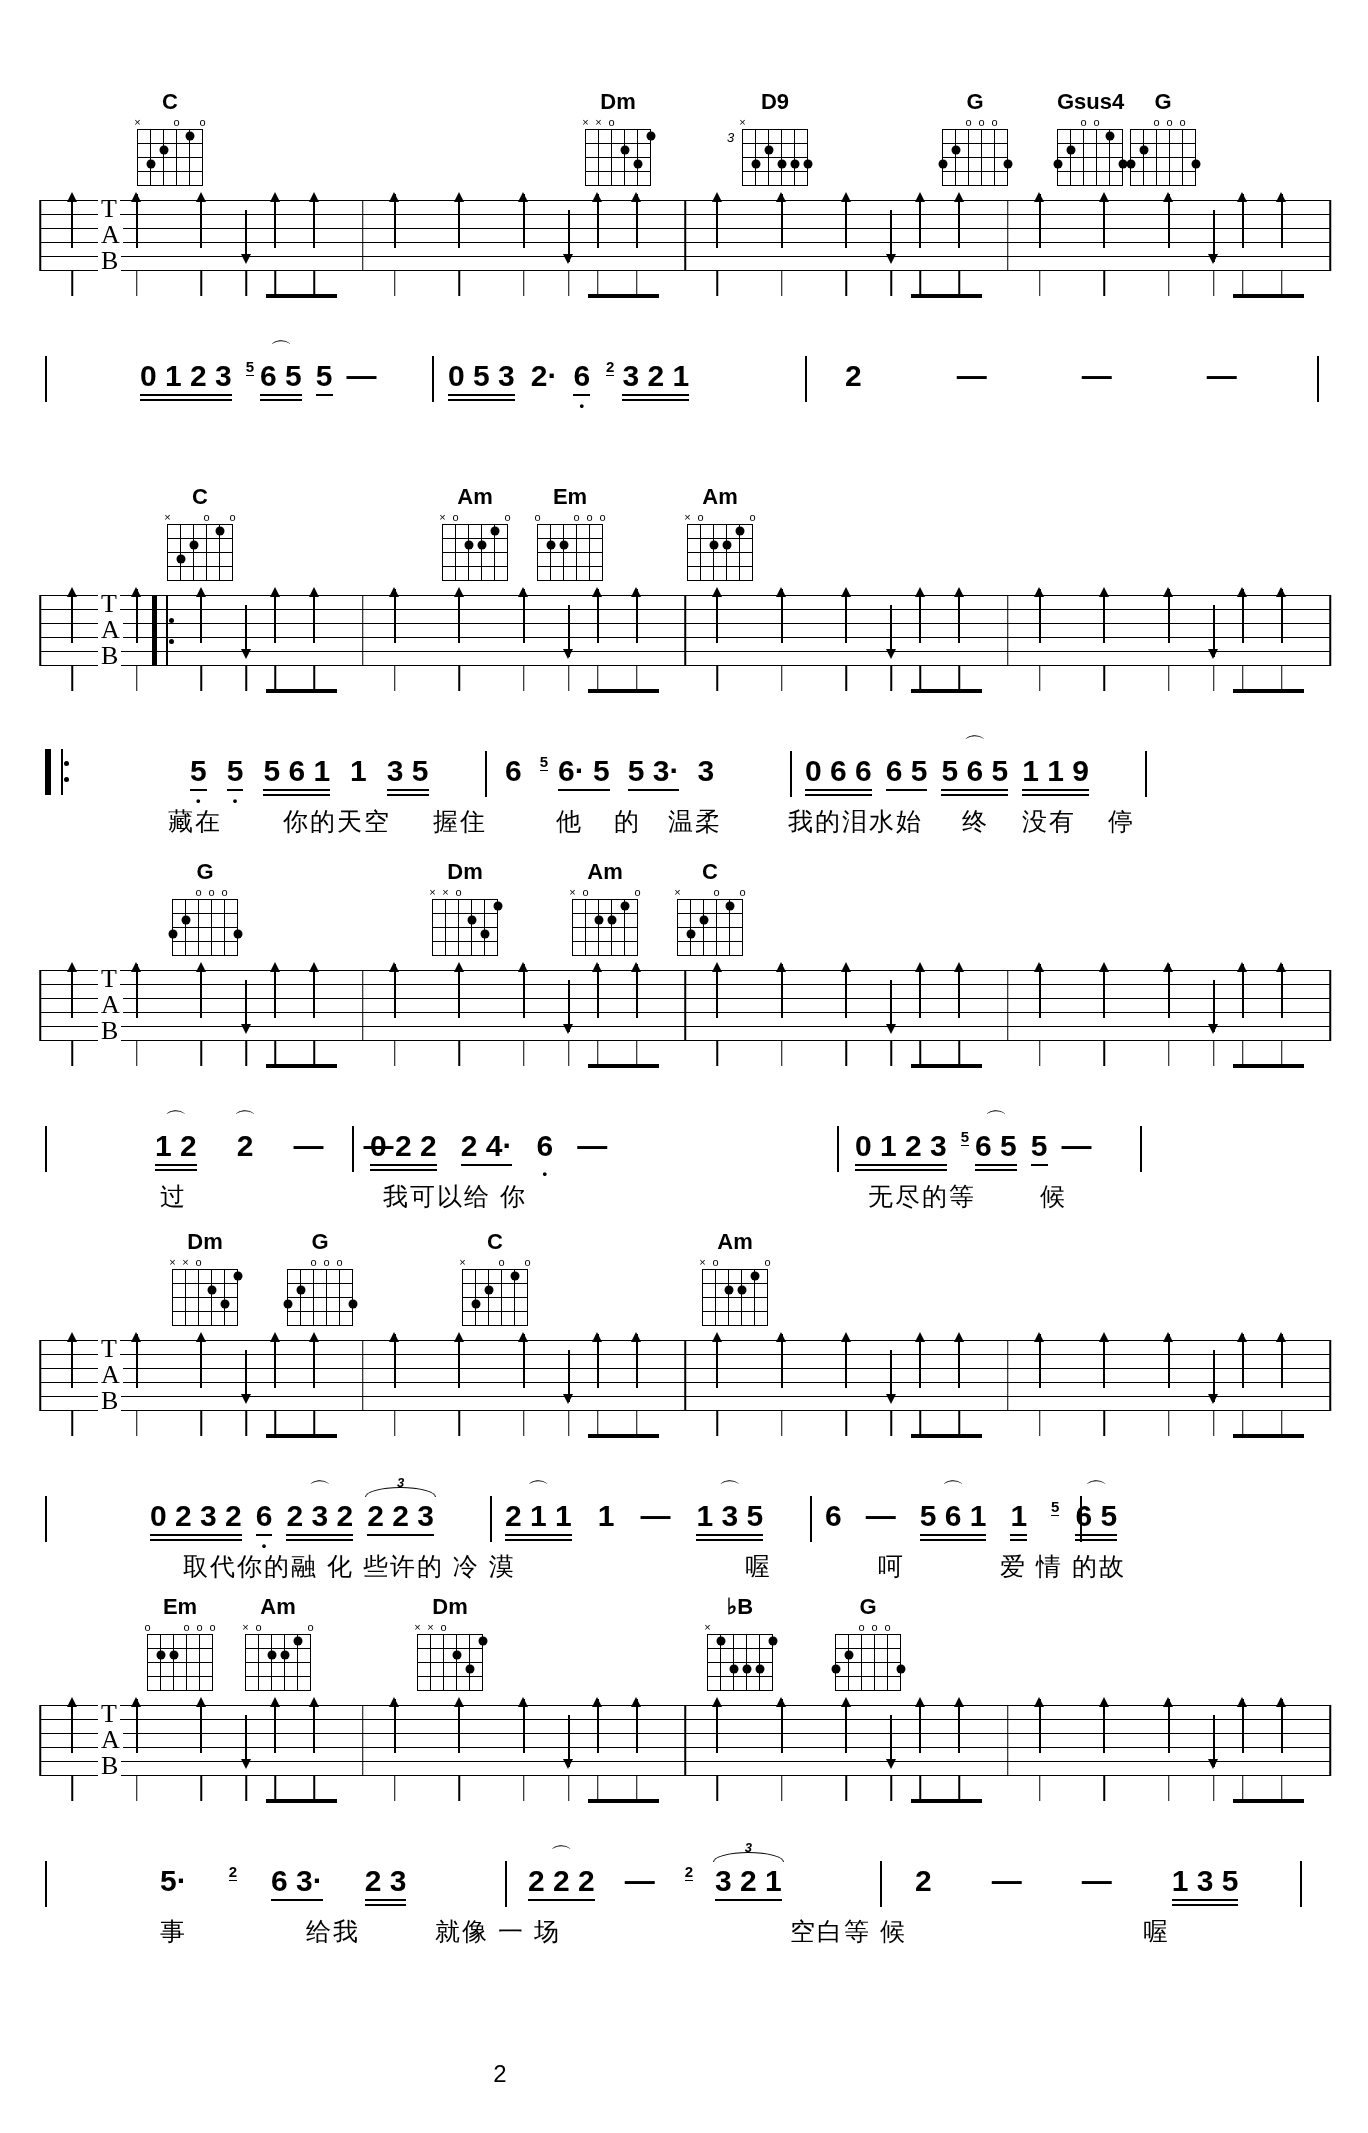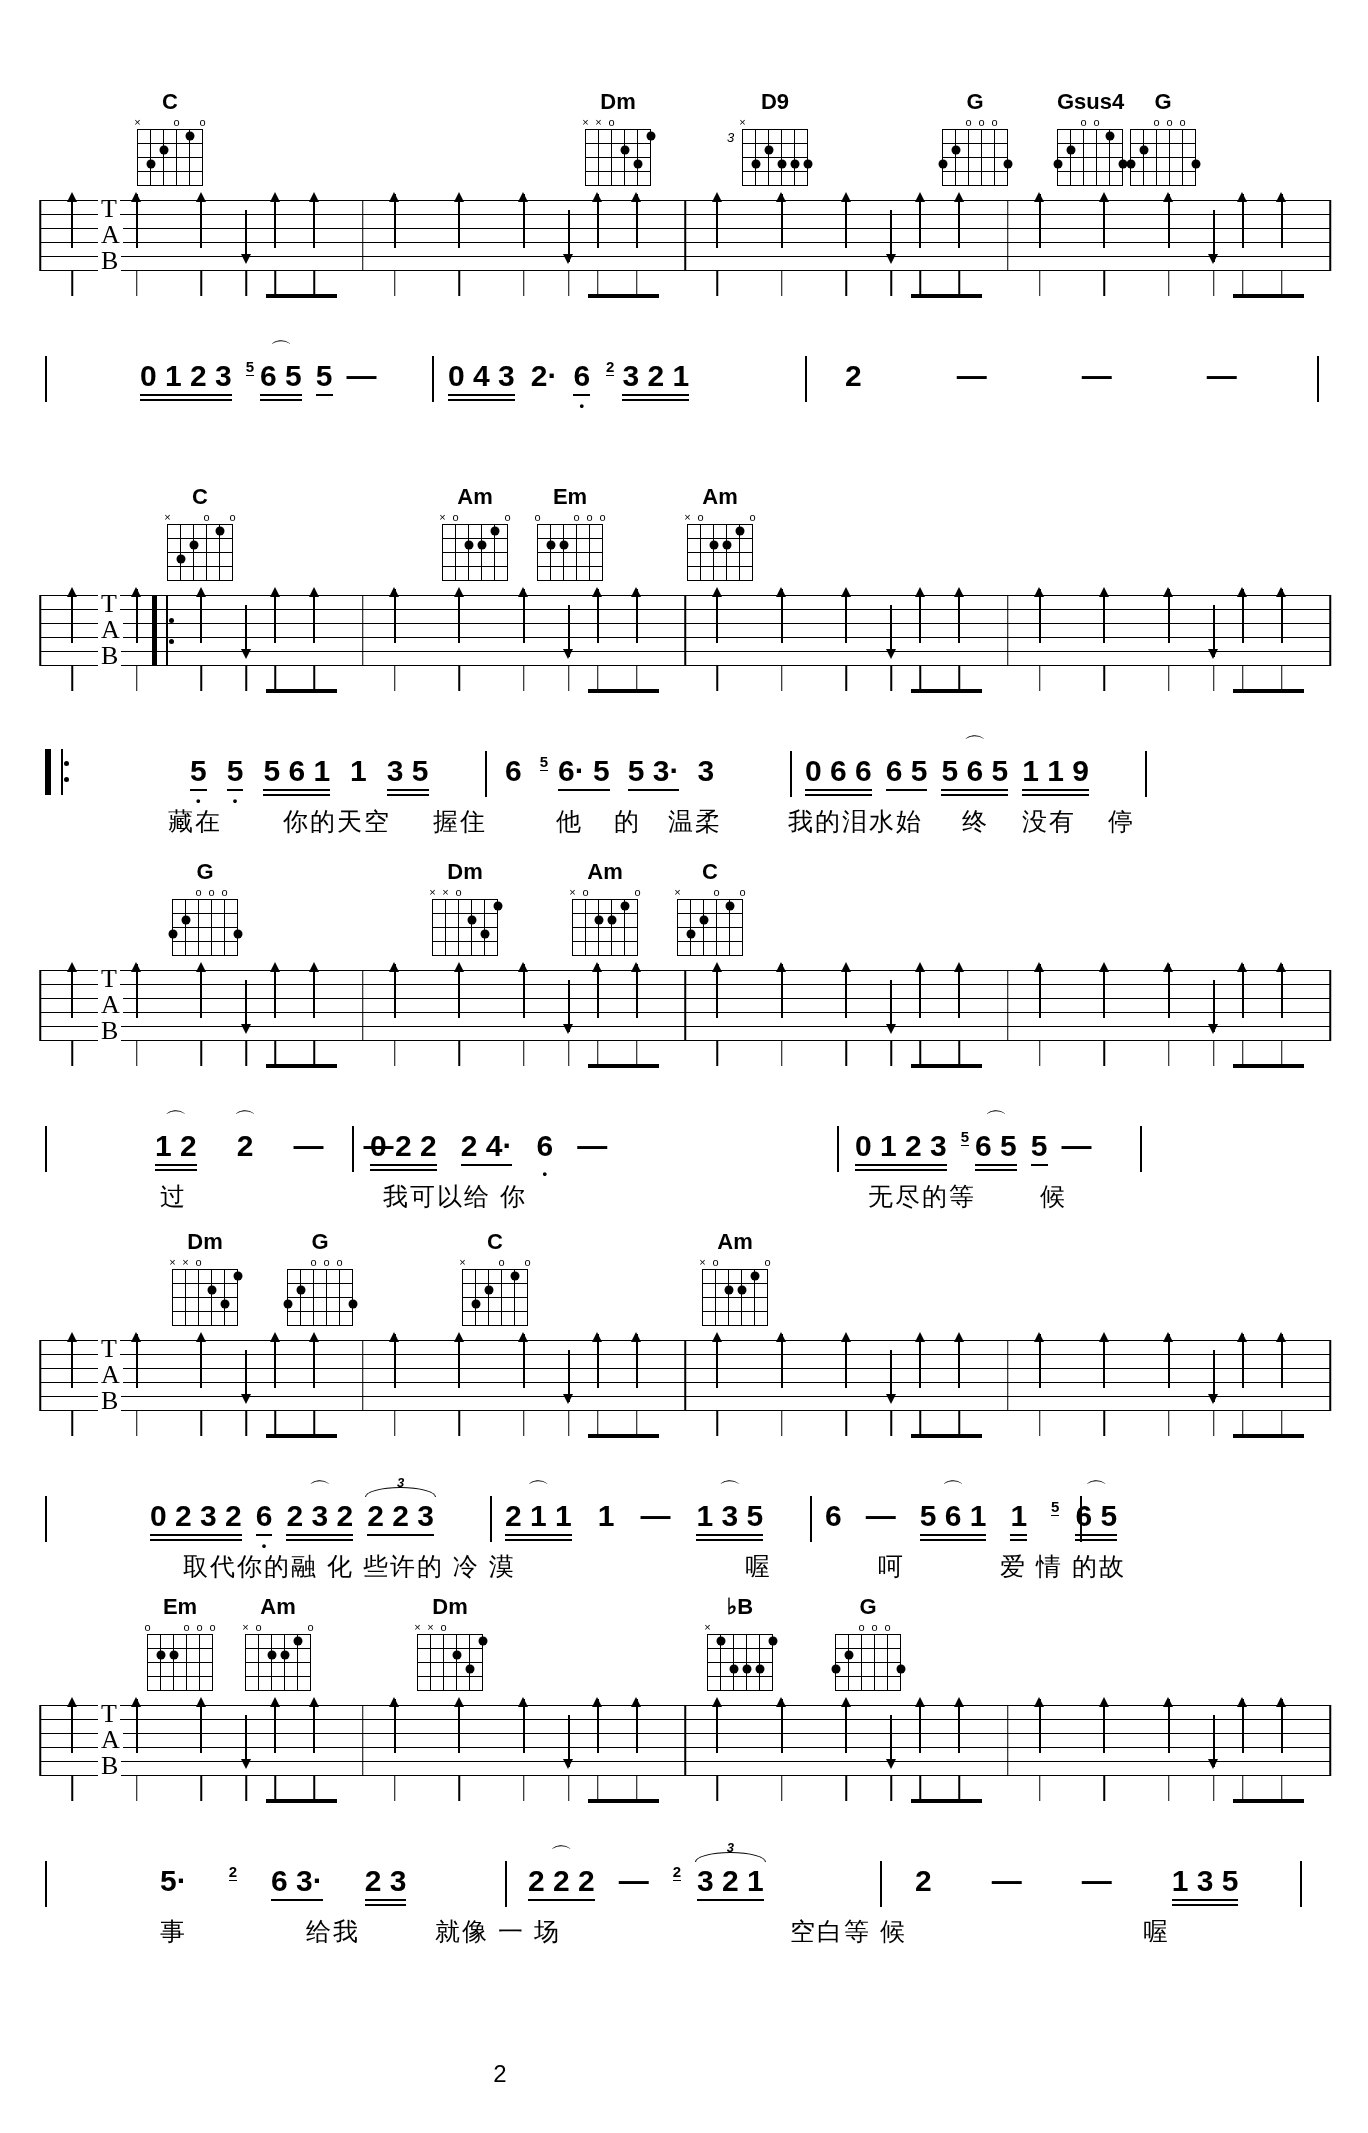--- a/index.html
+++ b/index.html
@@ -220,21 +220,21 @@
         <div class="mlbar" style="left: 805px;"></div>
         <div class="mlbar" style="left: 1317px;"></div>
         <div class="measure" style="left: 140px; gap: 14px;">
           <span class="ntk u2">0 1 2 3</span>
           <span class="ntk grace">5</span>
           <span class="ntk u2 arc">6 5</span>
           <span class="ntk u1">5</span>
           <span class="ntk">—</span>
         </div>
         <div class="measure" style="left: 448px; gap: 16px;">
-          <span class="ntk u2">0 4 3</span>
+          <span class="ntk u2">0 5 3</span>
           <span class="ntk">2·</span>
           <span class="ntk u1 ld">6</span>
           <span class="ntk grace">2</span>
           <span class="ntk u2">3 2 1</span>
         </div>
         <div class="measure" style="left: 845px; gap: 95px;">
           <span class="ntk">2</span>
           <span class="ntk">—</span>
           <span class="ntk">—</span>
           <span class="ntk">—</span>
@@ -835,21 +835,21 @@
         <div class="mlbar" style="left: 45px;"></div>
         <div class="mlbar" style="left: 505px;"></div>
         <div class="mlbar" style="left: 880px;"></div>
         <div class="mlbar" style="left: 1300px;"></div>
         <div class="measure" style="left: 160px; gap: 42px;">
           <span class="ntk">5·</span>
           <span class="ntk grace">2</span>
           <span class="ntk u1">6 3·</span>
           <span class="ntk u2">2 3</span>
         </div>
-        <div class="measure" style="left: 528px; gap: 24px;">
+        <div class="measure" style="left: 528px; gap: 30px;">
           <span class="ntk u1 arc">2 2 2</span>
           <span class="ntk">—</span>
           <span class="ntk grace">2</span>
           <span class="ntk u1" data-tri="3">3 2 1</span>
         </div>
         <div class="measure" style="left: 915px; gap: 60px;">
           <span class="ntk">2</span>
           <span class="ntk">—</span>
           <span class="ntk">—</span>
           <span class="ntk u2">1 3 5</span>

